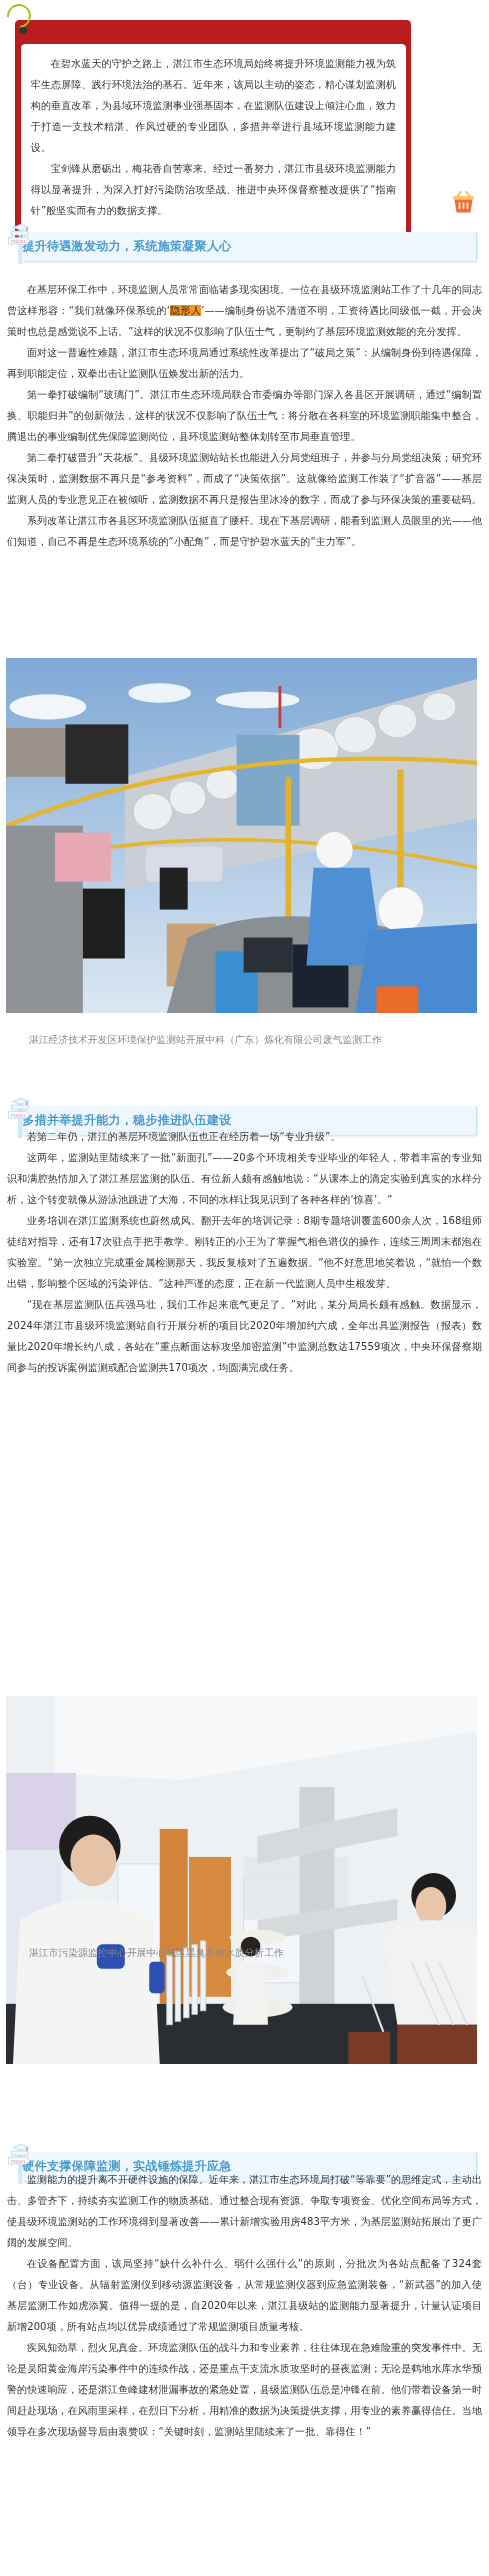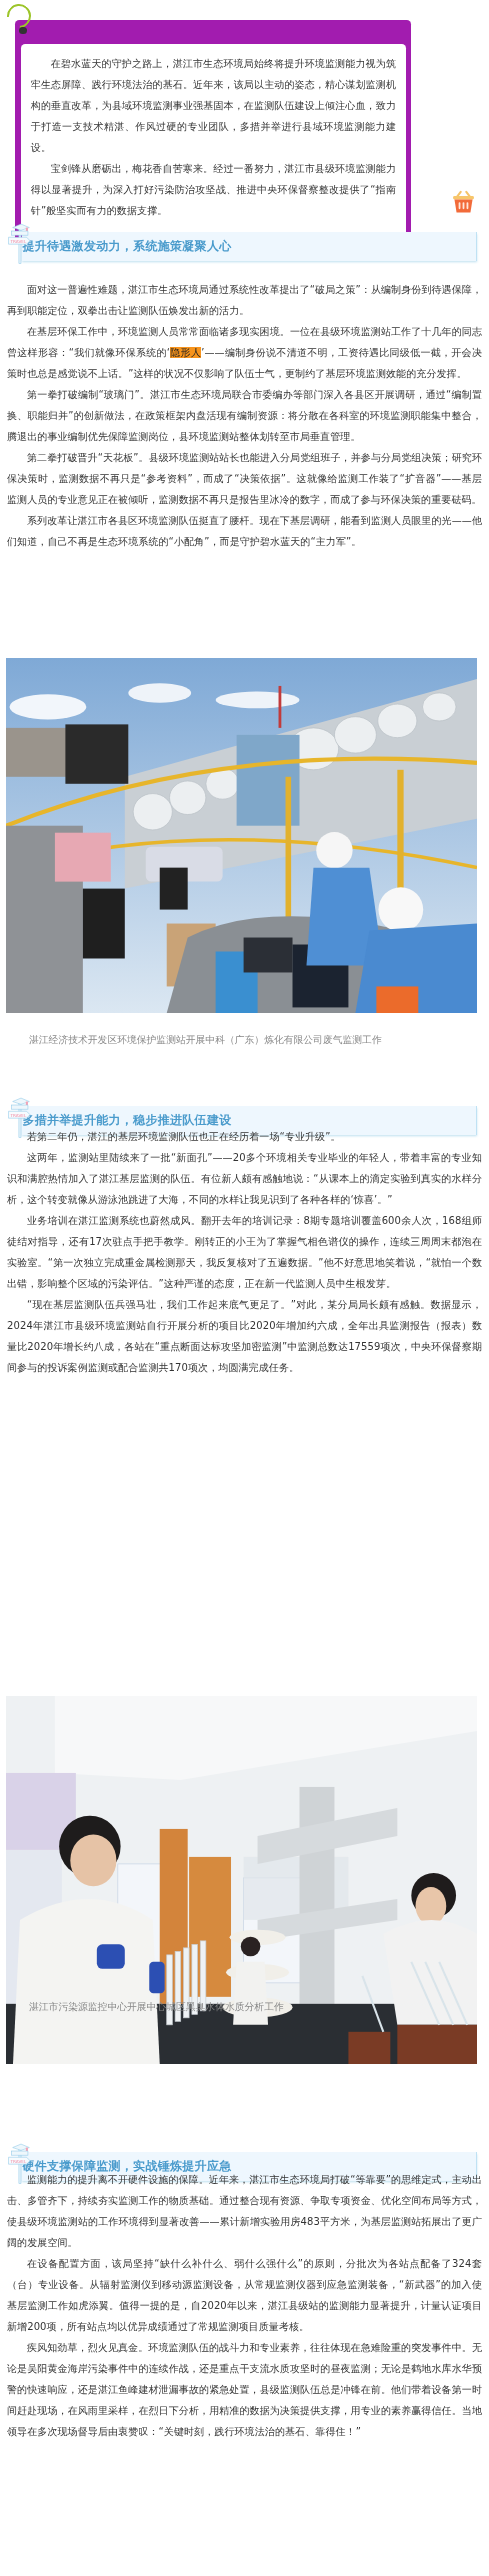--- a/index.html
+++ b/index.html
@@ -16,21 +16,21 @@
     font-size: 10px;
     line-height: 21px;
     text-indent: 2em;
     text-align: justify;
     letter-spacing: 0.1px;
   }
   .intro-container {
     position: absolute;
     left: 15.4px; top: 19.6px;
     width: 396px;
-    background: #a21caf;
+    background: #b91c1c;
     border-radius: 4.2px;
     padding: 24px 5.6px 6.3px 5.6px;
   }
   .intro-white {
     background: #ffffff;
     border-radius: 4.2px;
     padding: 9.8px 9.8px 15.4px 9.8px;
   }
   .intro-white .p { font-size: 10px; line-height: 21px; }
   .ring {
@@ -137,23 +137,23 @@
     <rect x="17" y="8" width="3" height="52" fill="#e9f4fb" stroke="#8fc9e8" stroke-width="0.8"></rect>
     <path d="M8 8 L20 3 L32 8 L20 12 Z" fill="#eef7fc" stroke="#8fc9e8" stroke-width="0.8"></path>
     <rect x="27" y="8" width="3" height="6" fill="#f3a3b5"></rect>
     <rect x="6" y="13" width="24" height="6" fill="#eef7fc" stroke="#8fc9e8" stroke-width="0.8"></rect>
     <path d="M2 22 L28 22 L33 27 L28 32 L2 32 Z" fill="#f7fbfe" stroke="#8fc9e8" stroke-width="0.8"></path>
     <text x="5" y="30" font-size="6" fill="#f08aa3" font-family="DejaVu Sans, sans-serif">TRAVEL</text>
   </svg>
 </div>
 
 <div class="body-block" style="top:279px;">
+  <p class="p"><span>在基层环保工作中，环境监测人员常常面临诸多现实困境。一位在县级环境监测站工作了十几年的同志曾这样形容：“我们就像环保系统的‘</span><span class="hl">隐形人</span><span>’——编制身份说不清道不明，工资待遇比同级低一截，开会决策时也总是感觉说不上话。”这样的状况不仅影响了队伍士气，更制约了基层环境监测效能的充分发挥。</span></p>
   <p class="p">面对这一普遍性难题，湛江市生态环境局通过系统性改革提出了“破局之策”：从编制身份到待遇保障，再到职能定位，双拳出击让监测队伍焕发出新的活力。</p>
-  <p class="p"><span>在基层环保工作中，环境监测人员常常面临诸多现实困境。一位在县级环境监测站工作了十几年的同志曾这样形容：“我们就像环保系统的‘</span><span class="hl">隐形人</span><span>’——编制身份说不清道不明，工资待遇比同级低一截，开会决策时也总是感觉说不上话。”这样的状况不仅影响了队伍士气，更制约了基层环境监测效能的充分发挥。</span></p>
-  <p class="p">第一拳打破编制“玻璃门”。湛江市生态环境局联合市委编办等部门深入各县区开展调研，通过“编制置换、职能归并”的创新做法，在政策框架内盘活现有编制资源：将分散在各科室的环境监测职能集中整合，腾退出的事业编制优先保障监测岗位，县环境监测站整体划转至市局垂直管理。</p>
+  <p class="p">第一拳打破编制“玻璃门”。湛江市生态环境局联合市委编办等部门深入各县区开展调研，通过“编制置换、职能归并”的创新做法，这样的状况不仅影响了队伍士气：将分散在各科室的环境监测职能集中整合，腾退出的事业编制优先保障监测岗位，县环境监测站整体划转至市局垂直管理。</p>
   <p class="p">第二拳打破晋升“天花板”。县级环境监测站站长也能进入分局党组班子，并参与分局党组决策；研究环保决策时，监测数据不再只是“参考资料”，而成了“决策依据”。这就像给监测工作装了“扩音器”——基层监测人员的专业意见正在被倾听，监测数据不再只是报告里冰冷的数字，而成了参与环保决策的重要砝码。</p>
   <p class="p">系列改革让湛江市各县区环境监测队伍挺直了腰杆。现在下基层调研，能看到监测人员眼里的光——他们知道，自己不再是生态环境系统的“小配角”，而是守护碧水蓝天的“主力军”。</p>
 </div>
 
 <div class="photo" style="top:658px;height:355px;">
   <svg width="471" height="355" viewBox="0 0 674 508" preserveAspectRatio="none">
     <defs>
       <linearGradient id="sky" x1="0" y1="0" x2="0" y2="1">
         <stop offset="0" stop-color="#7fa9d6"></stop>
         <stop offset="1" stop-color="#dbe7f2"></stop>
@@ -260,33 +260,33 @@
       <rect x="490" y="480" width="60" height="46"></rect>
     </g>
     <g stroke="#d9e4ea" stroke-width="3">
       <line x1="580" y1="380" x2="620" y2="470"></line>
       <line x1="600" y1="380" x2="640" y2="470"></line>
       <line x1="620" y1="380" x2="660" y2="470"></line>
       <line x1="510" y1="400" x2="540" y2="480"></line>
     </g>
   </svg>
 </div>
-<div class="caption" style="top:2000px;">湛江市污染源监控中心开展中心城区黑臭水体水质分析工作</div>
+<div class="caption" style="top:1946px;">湛江市污染源监控中心开展中心城区黑臭水体水质分析工作</div>
 
 <div class="sec-head" style="top:2142px;">
   <div class="sec-bar"></div>
   <div class="sec-title">硬件支撑保障监测，实战锤炼提升应急</div>
   <svg class="signpost" viewBox="0 0 40 62">
     <rect x="17" y="8" width="3" height="52" fill="#e9f4fb" stroke="#8fc9e8" stroke-width="0.8"></rect>
     <path d="M8 8 L20 3 L32 8 L20 12 Z" fill="#eef7fc" stroke="#8fc9e8" stroke-width="0.8"></path>
     <rect x="27" y="8" width="3" height="6" fill="#f3a3b5"></rect>
     <rect x="6" y="13" width="24" height="6" fill="#eef7fc" stroke="#8fc9e8" stroke-width="0.8"></rect>
     <path d="M2 22 L28 22 L33 27 L28 32 L2 32 Z" fill="#f7fbfe" stroke="#8fc9e8" stroke-width="0.8"></path>
     <text x="5" y="30" font-size="6" fill="#f08aa3" font-family="DejaVu Sans, sans-serif">TRAVEL</text>
   </svg>
 </div>
 
 <div class="body-block" style="top:2169px;">
   <p class="p">监测能力的提升离不开硬件设施的保障。近年来，湛江市生态环境局打破“等靠要”的思维定式，主动出击、多管齐下，持续夯实监测工作的物质基础。通过整合现有资源、争取专项资金、优化空间布局等方式，使县级环境监测站的工作环境得到显著改善——累计新增实验用房483平方米，为基层监测站拓展出了更广阔的发展空间。</p>
   <p class="p">在设备配置方面，该局坚持“缺什么补什么、弱什么强什么”的原则，分批次为各站点配备了324套（台）专业设备。从辐射监测仪到移动源监测设备，从常规监测仪器到应急监测装备，“新武器”的加入使基层监测工作如虎添翼。值得一提的是，自2020年以来，湛江县级站的监测能力显著提升，计量认证项目新增200项，所有站点均以优异成绩通过了常规监测项目质量考核。</p>
-  <p class="p">疾风知劲草，烈火见真金。环境监测队伍的战斗力和专业素养，往往体现在急难险重的突发事件中。无论是吴阳黄金海岸污染事件中的连续作战，还是重点干支流水质攻坚时的昼夜监测；无论是鹤地水库水华预警的快速响应，还是湛江鱼峰建材泄漏事故的紧急处置，县级监测队伍总是冲锋在前。他们带着设备第一时间赶赴现场，在风雨里采样，在烈日下分析，用精准的数据为决策提供支撑，用专业的素养赢得信任。当地领导在多次现场督导后由衷赞叹：“关键时刻，践行环境法治的基石、靠得住！”</p>
+  <p class="p">疾风知劲草，烈火见真金。环境监测队伍的战斗力和专业素养，往往体现在急难险重的突发事件中。无论是吴阳黄金海岸污染事件中的连续作战，还是重点干支流水质攻坚时的昼夜监测；无论是鹤地水库水华预警的快速响应，还是湛江鱼峰建材泄漏事故的紧急处置，县级监测队伍总是冲锋在前。他们带着设备第一时间赶赴现场，在风雨里采样，在烈日下分析，用精准的数据为决策提供支撑，用专业的素养赢得信任。当地领导在多次现场督导后由衷赞叹：“关键时刻，监测站里陆续来了一批、靠得住！”</p>
 </div>
 
 
 </body></html>

